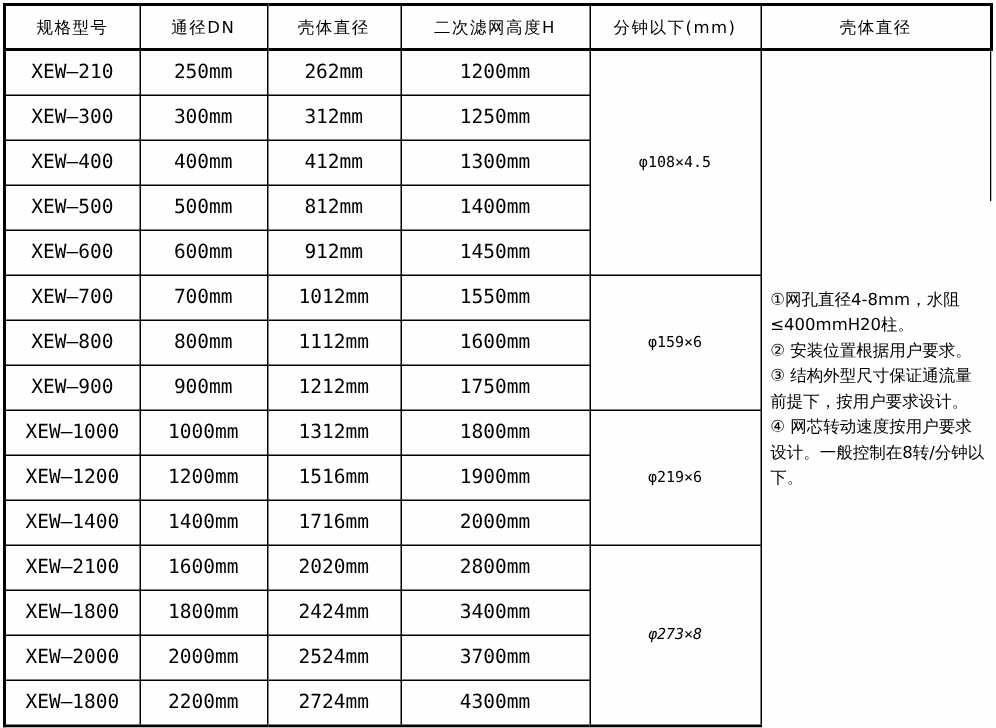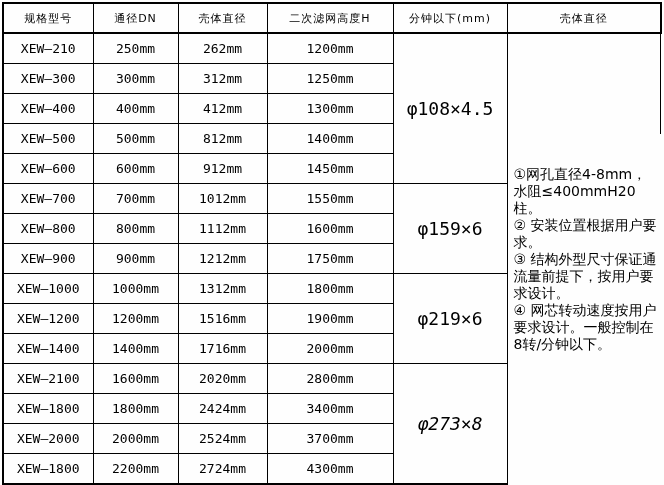--- a/index.html
+++ b/index.html
@@ -37,31 +37,31 @@
   th:first-child{border-left:2px solid #000;}
   th:last-child{border-right:2px solid #000;}
   td{
     height:29px;
     font-family:"DejaVu Sans Mono","DejaVu Sans",monospace;
     font-size:13px;
   }
   tr td:first-child{border-left:2px solid #000;}
   tr.last-row td{border-bottom:2px solid #000;}
   td.drain-cell{
-    font-size:18px;
+    font-size:10px;
   }
   td.drain-last{border-bottom:2px solid #000;font-style:italic;}
   td.notes-cell{
     border-right:none;
     border-bottom:none;
     text-align:left;
     vertical-align:middle;
     padding:4px 4px 4px 6px;
     font-family:"DejaVu Sans",sans-serif;
-    font-size:14px;
+    font-size:11px;
     line-height:17px;
     position:relative;
   }
   td.notes-cell .partial-right-border{
     position:absolute;
     top:0;
     right:0;
     width:1px;
     height:100px;
     background:#000;

